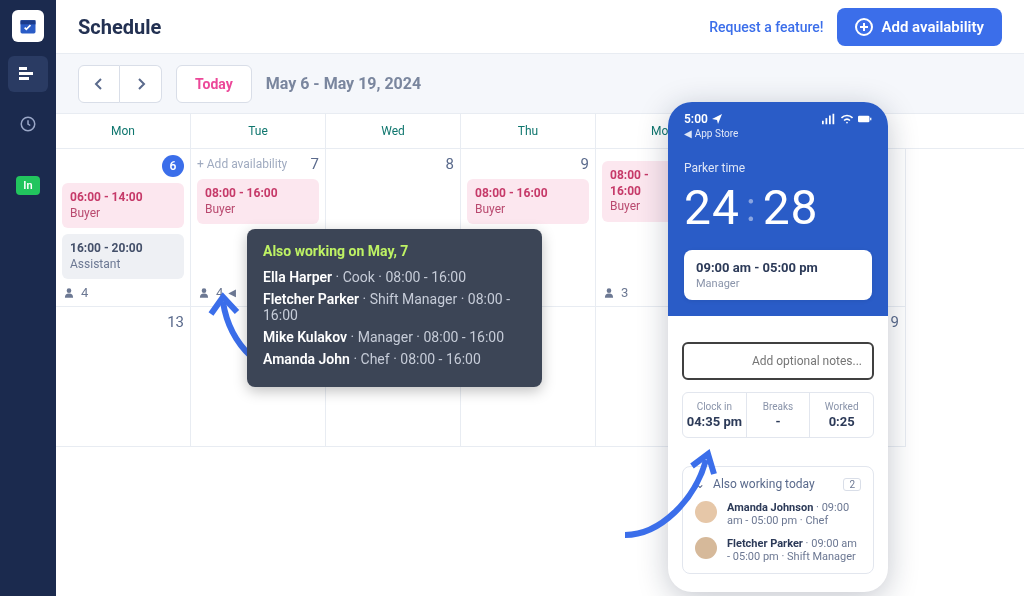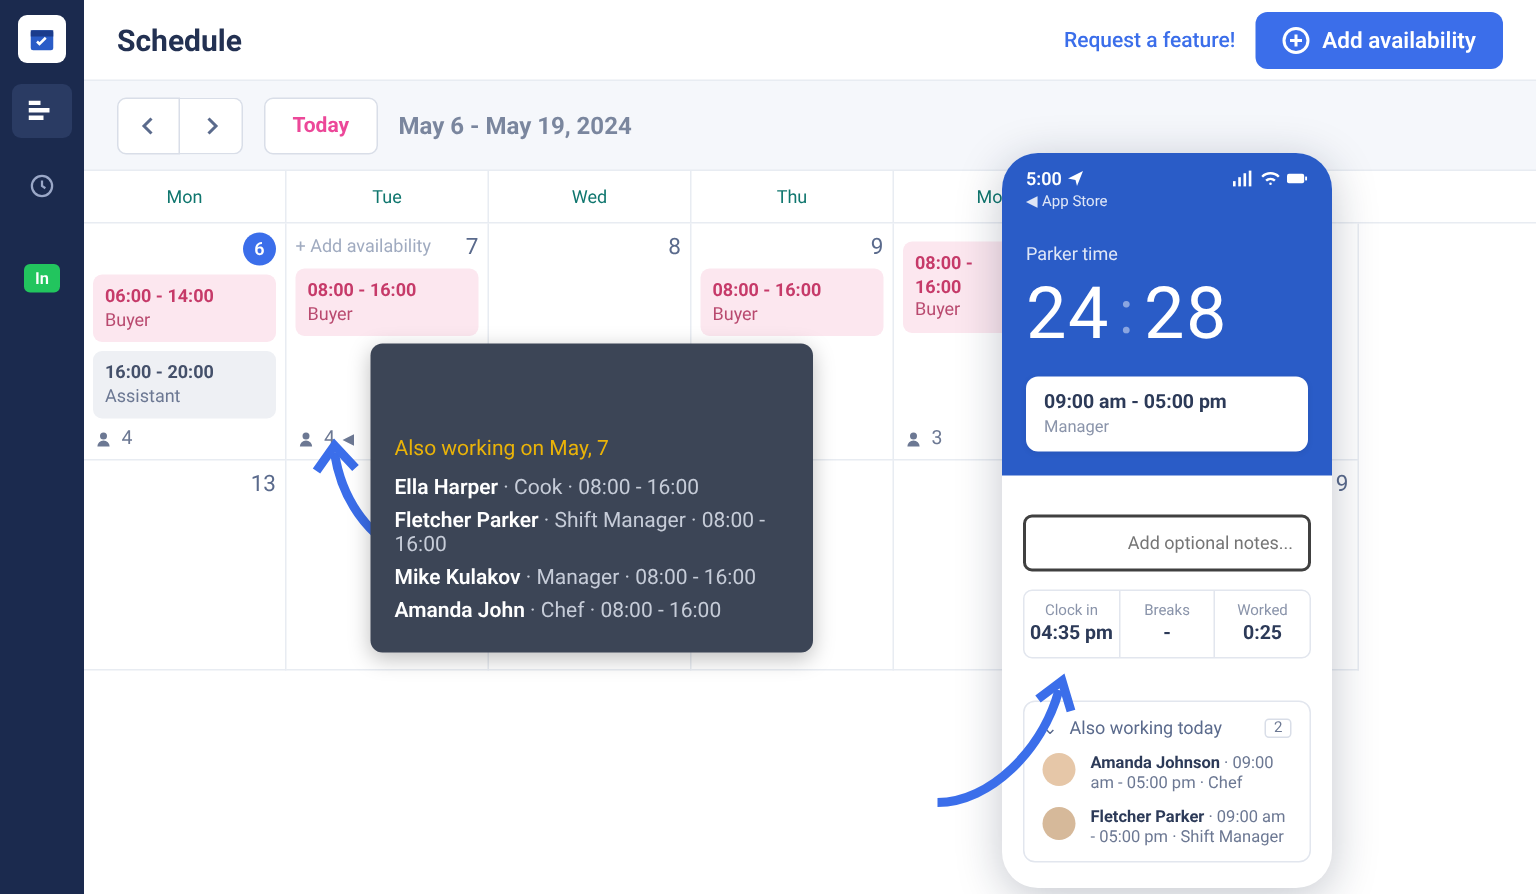--- a/index.html
+++ b/index.html
@@ -51,21 +51,21 @@
   .chip-pink { background:#fce7ef; color:#b94a6f; }
   .chip-pink strong { color:#c63a69; }
   .chip-grey { background:#eef0f4; color:#6c7893; }
   .chip-grey strong { color:#44506a; }
   .people-ct { display:flex; align-items:center; gap:5px; color:#6c7893; font-size:13px; margin-top:auto; }
   .people-ct svg { width:14px; height:14px; }
   .tri { font-size:10px; }
 
   
   .tooltip { position:absolute; left:247px; top:229px; width:295px; background:#3c4556; color:#e6e9ef; border-radius:8px; padding:14px 16px; font-size:14px; z-index:20; box-shadow:0 4px 14px rgba(0,0,0,.25); }
-  .tooltip h4 { font-size:14px; font-weight:400; color:#eab308; margin-bottom:10px;margin-top:48px; }
+  .tooltip h4 { font-size:14px; font-weight:700; color:#bef264; margin-bottom:10px; }
   .tooltip .line { margin:6px 0; }
   .tooltip .line b { color:#fff; font-weight:600; }
   .tooltip .line span { color:#c6ccd8; }
 
   
   .arrow1 { position:absolute; left:205px; top:292px; width:110px; height:90px; z-index:15; }
   .arrow2 { position:absolute; left:610px; top:440px; width:110px; height:100px; z-index:35; }
 
   
   .phone { position:absolute; top:102px; left:668px; width:220px; height:490px; border-radius:24px; overflow:hidden; box-shadow:0 6px 30px rgba(20,30,60,.25); z-index:30; background:#fff; }

